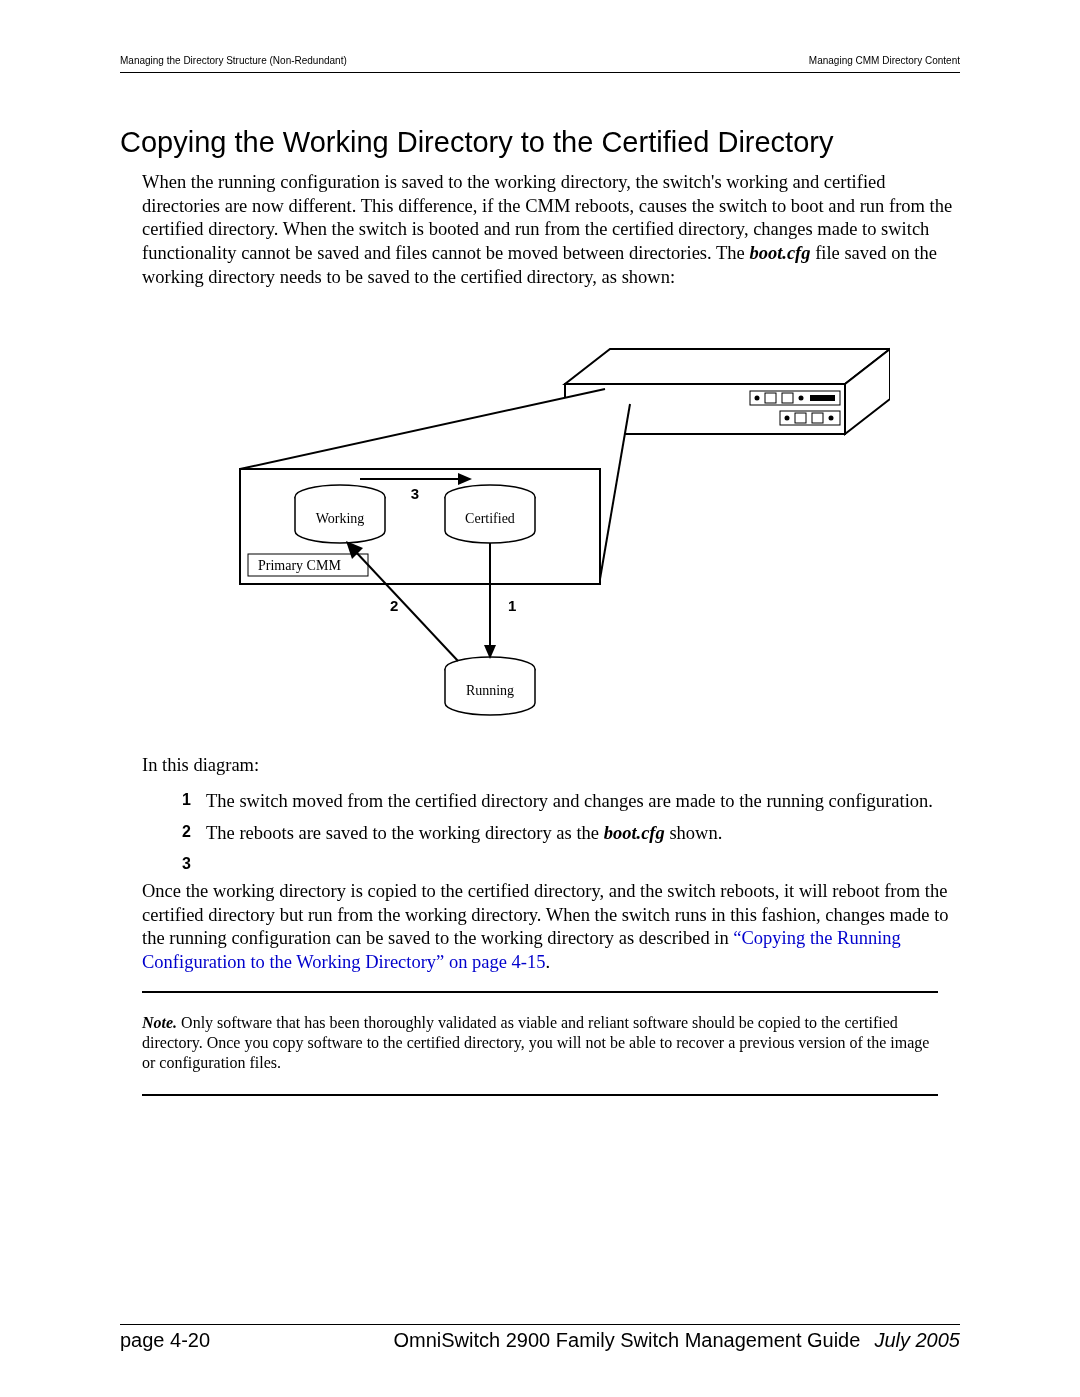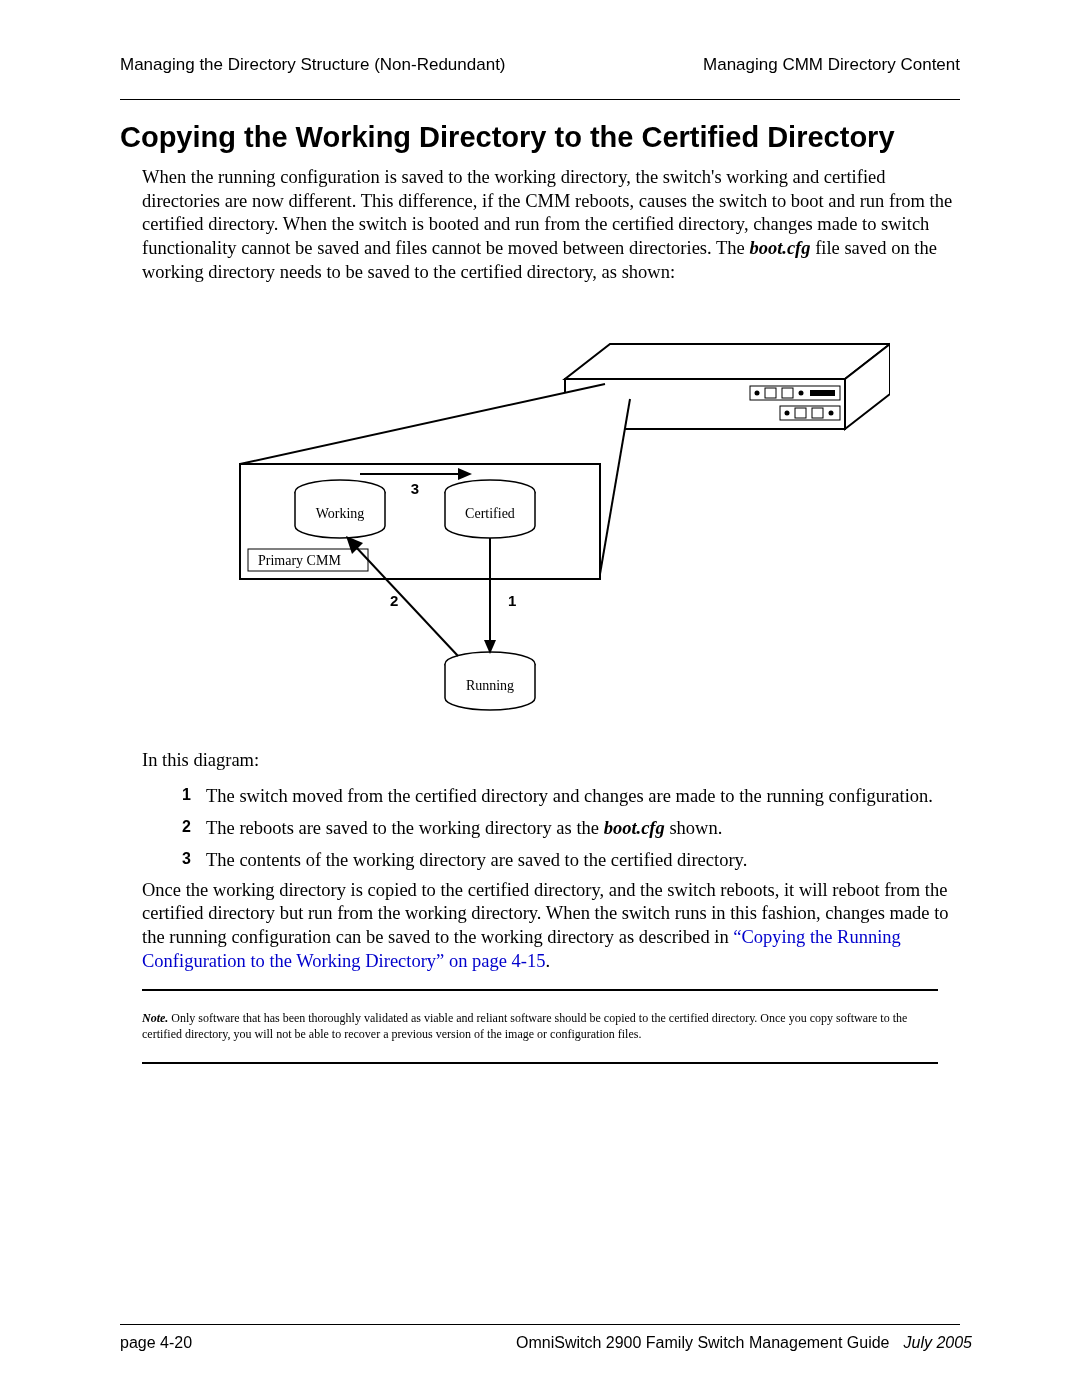--- a/index.html
+++ b/index.html
@@ -11,32 +11,32 @@
   }
   .page {
     width: 1080px;
     height: 1397px;
     position: relative;
     box-sizing: border-box;
     padding: 55px 120px 0 120px;
   }
   .running-header {
     font-family: Arial, Helvetica, sans-serif;
-    font-size: 17px;
+    font-size: 10px;
     display: flex;
     justify-content: space-between;
-    padding-bottom: 24px;
+    padding-bottom: 6px;
     border-bottom: 1px solid #000;
     align-items: flex-end;
   }
   .section-title {
     font-family: Arial, Helvetica, sans-serif;
-    font-weight: 700;
+    font-weight: 400;
     font-size: 29px;
-    margin-top: 21px;
+    margin-top: 53px;
     margin-bottom: 12px;
   }
   .body-text {
     font-size: 18.5px;
     line-height: 1.28;
     margin: 0 0 4px 22px;
   }
   .intro { margin-top: 0; }
   .diagram-wrap {
     width: 700px;
@@ -62,38 +62,38 @@
     font-family: Arial, Helvetica, sans-serif;
     font-weight: 700;
     font-size: 16px;
     min-width: 12px;
   }
   .note-block {
     margin: 16px 22px 0 22px;
     border-top: 2px solid #000;
     border-bottom: 2px solid #000;
     padding: 20px 0;
-    font-size: 12px;
+    font-size: 16px;
     line-height: 1.28;
   }
   .link { color: #0000cc; }
   .footer-line {
     position: absolute;
     left: 120px;
     right: 120px;
     bottom: 72px;
     border-top: 1px solid #000;
   }
   .footer {
     position: absolute;
     left: 120px;
-    right: 108px;
+    right: 120px;
     bottom: 45px;
     font-family: Arial, Helvetica, sans-serif;
-    font-size: 16px;
+    font-size: 20px;
     display: flex;
     justify-content: space-between;
   }
   .footer .right .date { font-style: italic; margin-left: 14px; }
   .bold { font-weight: 700; font-style: italic; }
   svg text { font-family: "Times New Roman", Times, serif; }
   svg .sans { font-family: Arial, Helvetica, sans-serif; font-weight: 700; }
 </style>
 </head>
 <body>
@@ -192,21 +192,20 @@
     <li>
       <span class="num">1</span>
       <span><span>The switch moved from the certified directory and changes are made to the running configuration.</span><span class="bold"></span><span></span></span>
     </li>
     <li>
       <span class="num">2</span>
       <span><span>The reboots are saved to the working directory as the </span><span class="bold">boot.cfg</span><span> shown.</span></span>
     </li>
     <li>
       <span class="num">3</span>
-      <span><span>The contents of the working directory are saved to the certified directory.</span><span class="bold"></span><span></span></span>
     </li>
   </ul>
 
   <p class="body-text" style="margin-top:0">
     <span>Once the working directory is copied to the certified directory, and the switch reboots, it will reboot from the certified directory but run from the working directory. When the switch runs in this fashion, changes made to the running configuration can be saved to the working directory as described in </span><span class="link">“Copying the Running Configuration to the Working Directory” on page 4-15</span><span>.</span>
   </p>
 
   <div class="note-block">
     <span class="bold">Note.</span><span> Only software that has been thoroughly validated as viable and reliant software should be copied to the certified directory. Once you copy software to the certified directory, you will not be able to recover a previous version of the image or configuration files.</span>
   </div>

